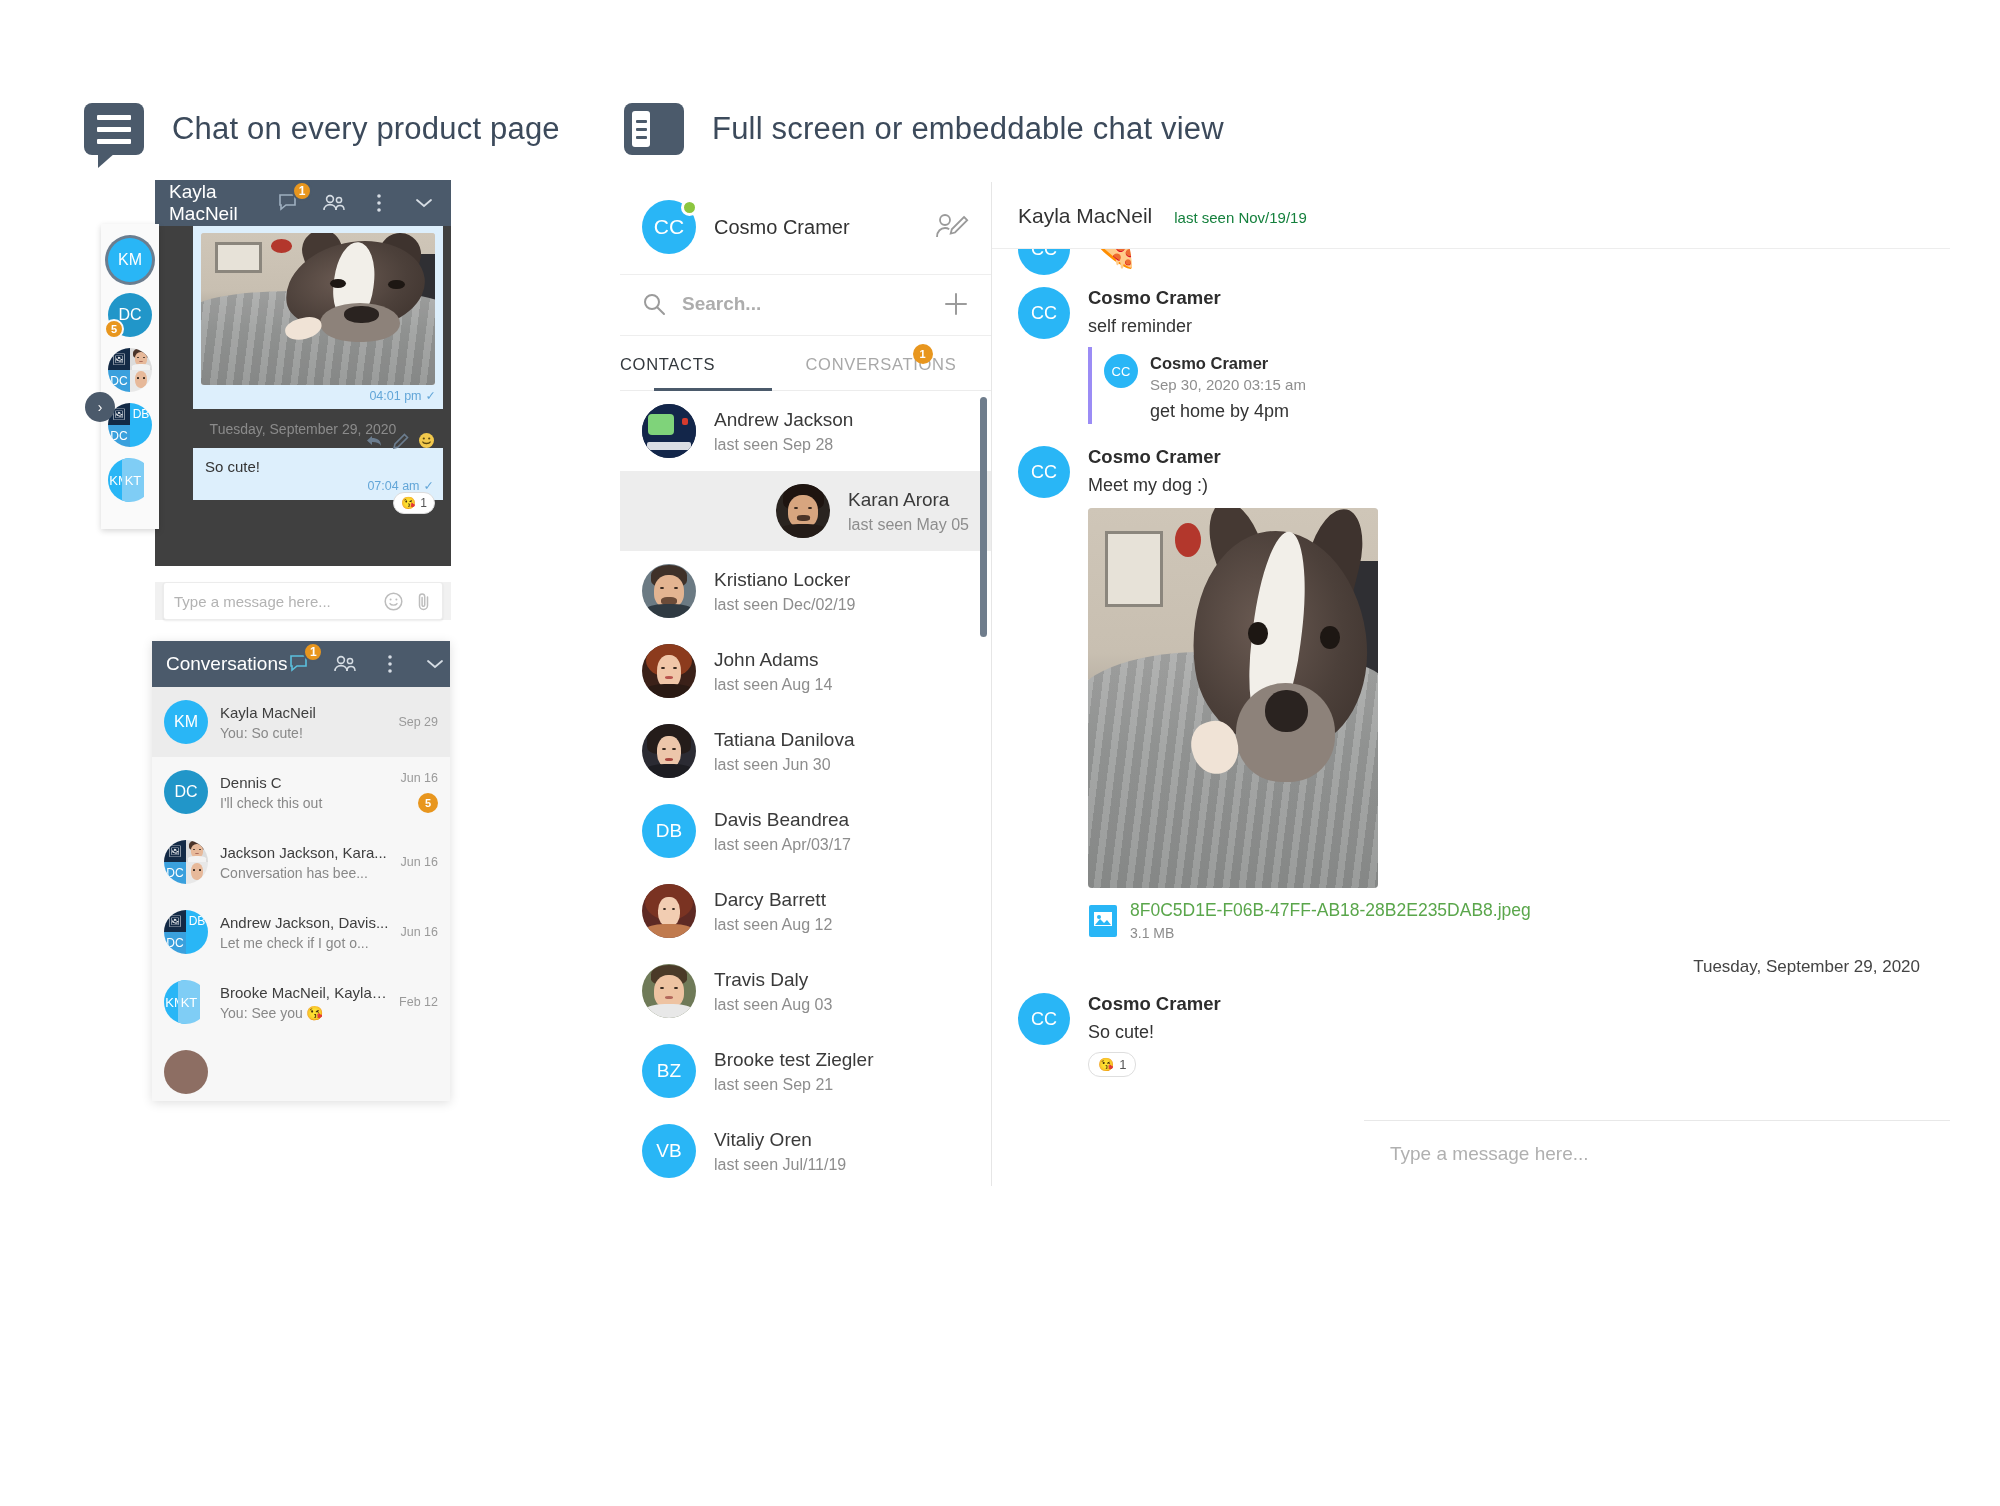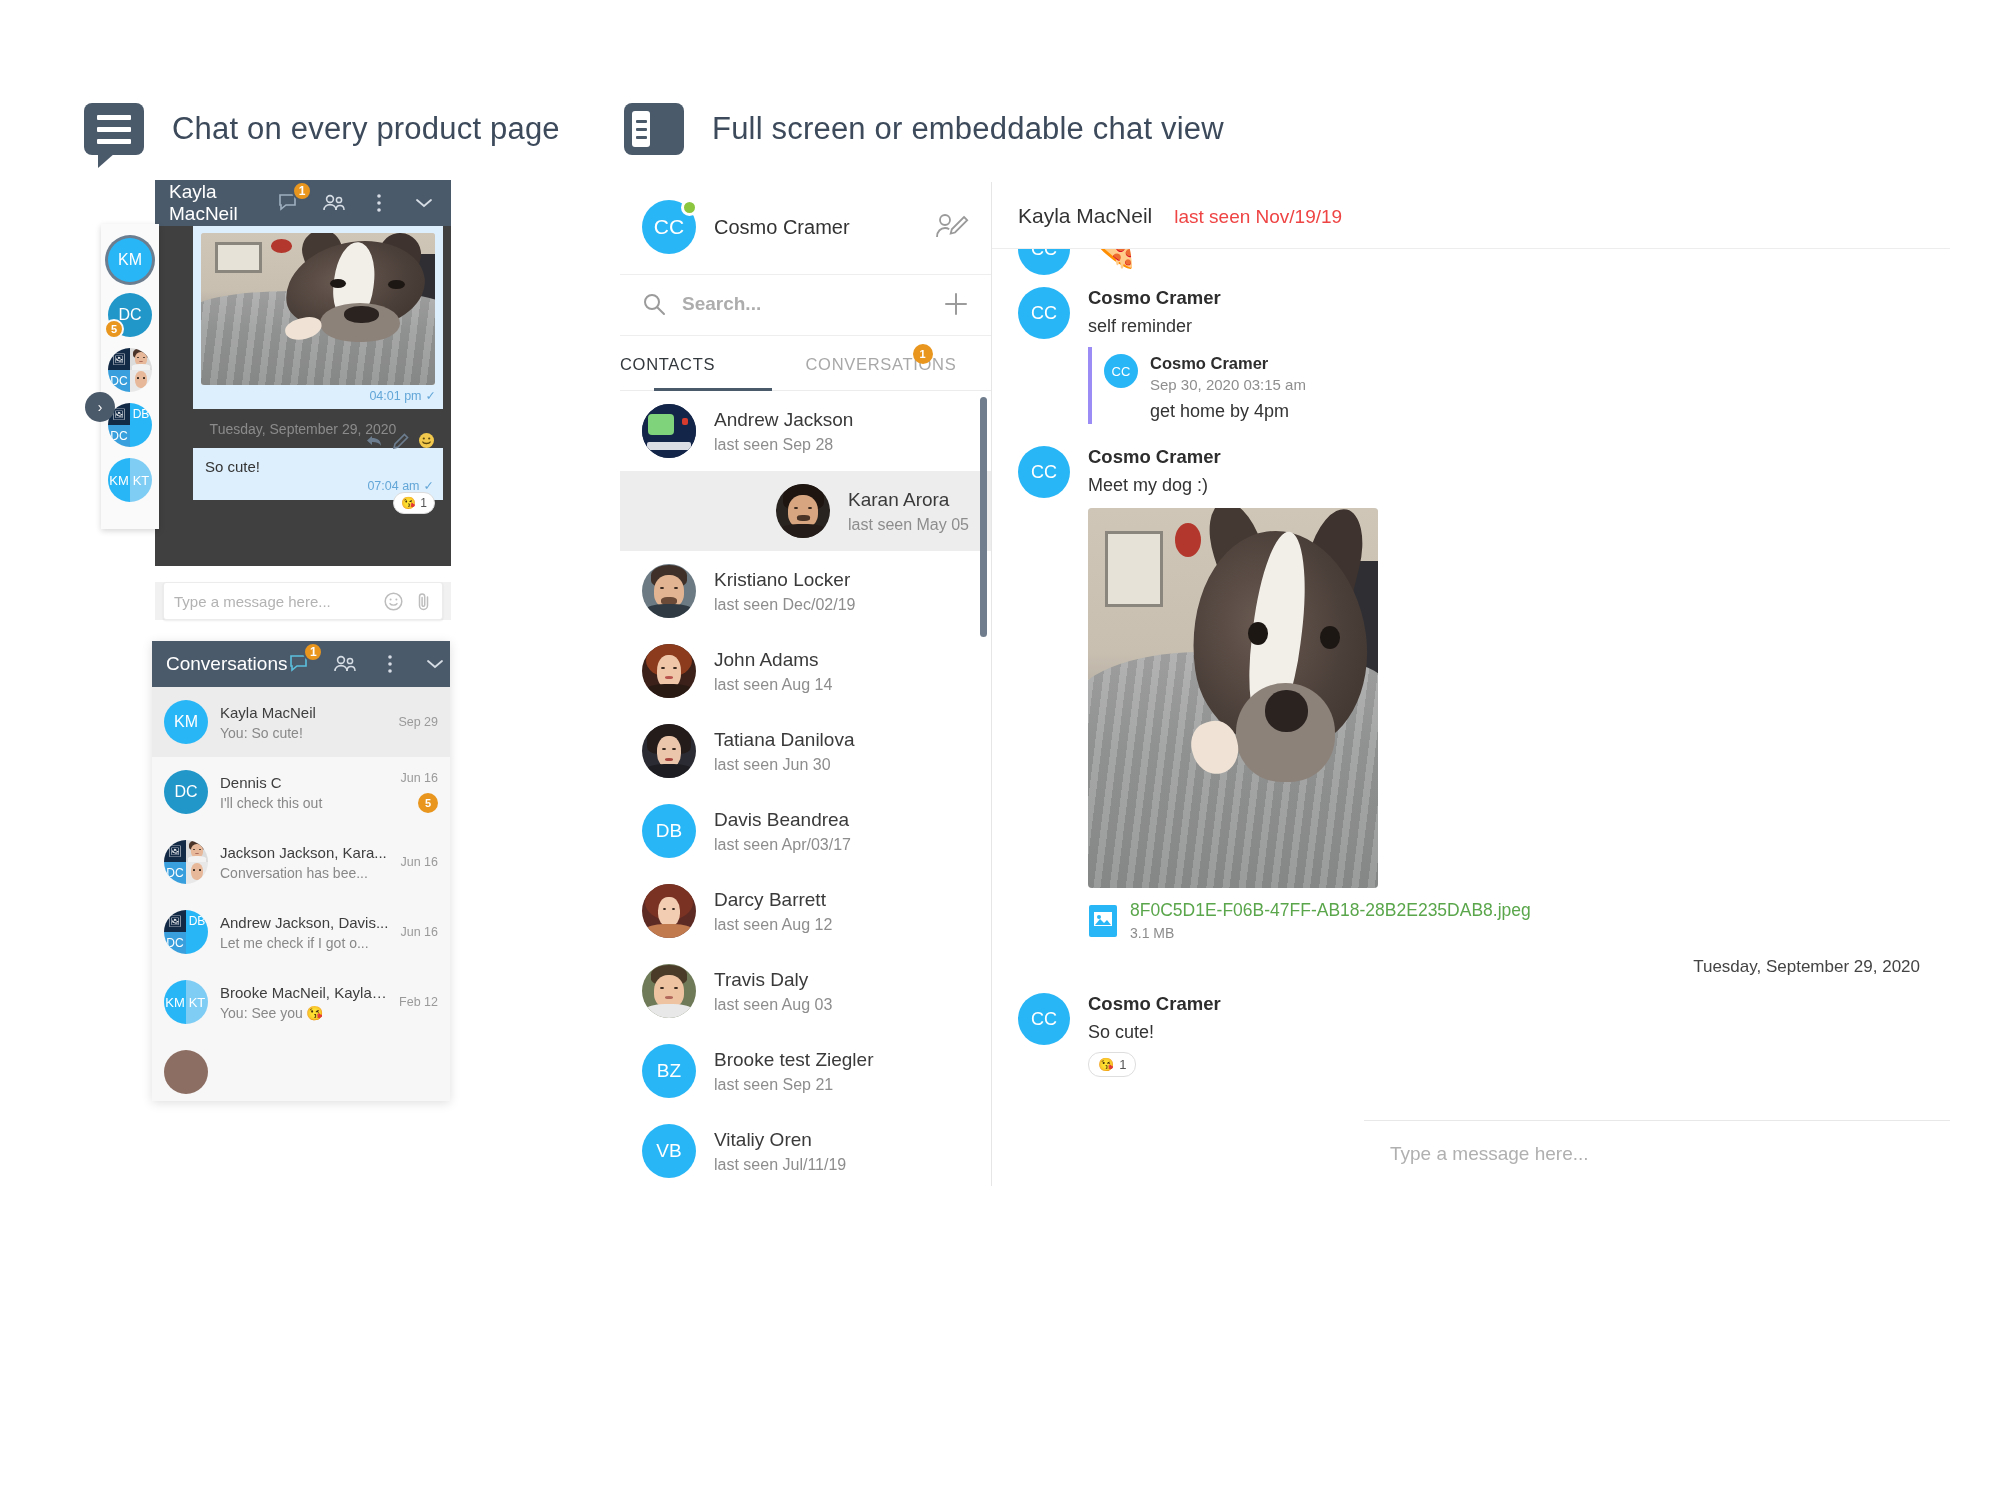--- a/index.html
+++ b/index.html
@@ -107,21 +107,21 @@
 
   
   .quad { position:relative; width:44px; height:44px; border-radius:50%; overflow:hidden; }
   .quad .q { position:absolute; width:50%; height:50%; display:flex; align-items:center;
              justify-content:center; color:#fff; font-size: 12px; overflow:hidden; }
   .quad .q1 { left:0; top:0; } .quad .q2 { right:0; top:0; }
   .quad .q3 { left:0; bottom:0; } .quad .q4 { right:0; bottom:0; }
   .half { position:relative; width:44px; height:44px; border-radius:50%; overflow:hidden; }
   .half .h { position:absolute; top:0; height:100%; width:50%; display:flex; align-items:center;
              justify-content:center; color:#fff; font-size:13px; }
-  .half .hl { left:0; } .half .hr { right:0; }
+  .half .hl { left:0; } .half .hr { right:8px; }
 
   
   .w2 { position: absolute; left: 152px; top: 641px; width: 298px;
         box-shadow: 0 2px 10px rgba(0,0,0,.13); }
   .w2-list { background: #f7f7f7; height: 414px; overflow: hidden; position: relative; }
   .conv-row { display: flex; align-items: center; gap: 12px; padding: 13px 12px; position: relative; }
   .conv-row.active { background: #ececec; }
   .conv-main { flex: 1; min-width: 0; }
   .conv-name { font-size: 15px; color: #3e3e3e; white-space: nowrap; overflow: hidden; text-overflow: ellipsis; }
   .conv-prev { font-size: 14px; color: #888; margin-top: 4px; white-space: nowrap; overflow: hidden; text-overflow: ellipsis; }
@@ -161,21 +161,21 @@
           display:flex; align-items:center; justify-content:center; color:#fff; font-size:19px; }
   .c-name { font-size: 19px; color: #3a3a3a; }
   .c-seen { font-size: 16px; color: #8d8d8d; margin-top: 5px; }
   .c-scroll { position:absolute; right: 4px; top: 6px; width: 7px; height: 240px;
               background:#6f7d8c; border-radius: 4px; }
 
   
   .chat-head { display:flex; align-items:baseline; gap: 22px; padding: 22px 26px 20px 26px;
                border-bottom: 1px solid #ededed; }
   .chat-head .nm { font-size: 21px; color:#333; }
-  .chat-head .ls { font-size: 19px; color:#ef4444; }
+  .chat-head .ls { font-size: 15px; color:#15803d; }
   .thread { position: relative; height: 835px; overflow: hidden; padding: 0 26px; }
   .m-row { display: flex; gap: 18px; padding: 10px 0 2px; }
   .m-av { width: 52px; height: 52px; border-radius: 50%; background:#29b6f6; color:#fff;
           display:flex; align-items:center; justify-content:center; font-size:18px; flex:0 0 52px; }
   .m-body { flex:1; min-width: 0; }
   .m-name { font-size: 18.5px; font-weight: 700; color:#2d2d2d; }
   .m-text { font-size: 18px; color:#333; margin-top: 7px; }
   .quote { display:flex; gap: 12px; border-left: 4px solid #9b8cf5; padding: 7px 0 2px 12px; margin-top: 10px; }
   .quote .qav { width: 34px; height: 34px; border-radius:50%; background:#29b6f6; color:#fff;
                 display:flex; align-items:center; justify-content:center; font-size: 13px; flex:0 0 34px; }

